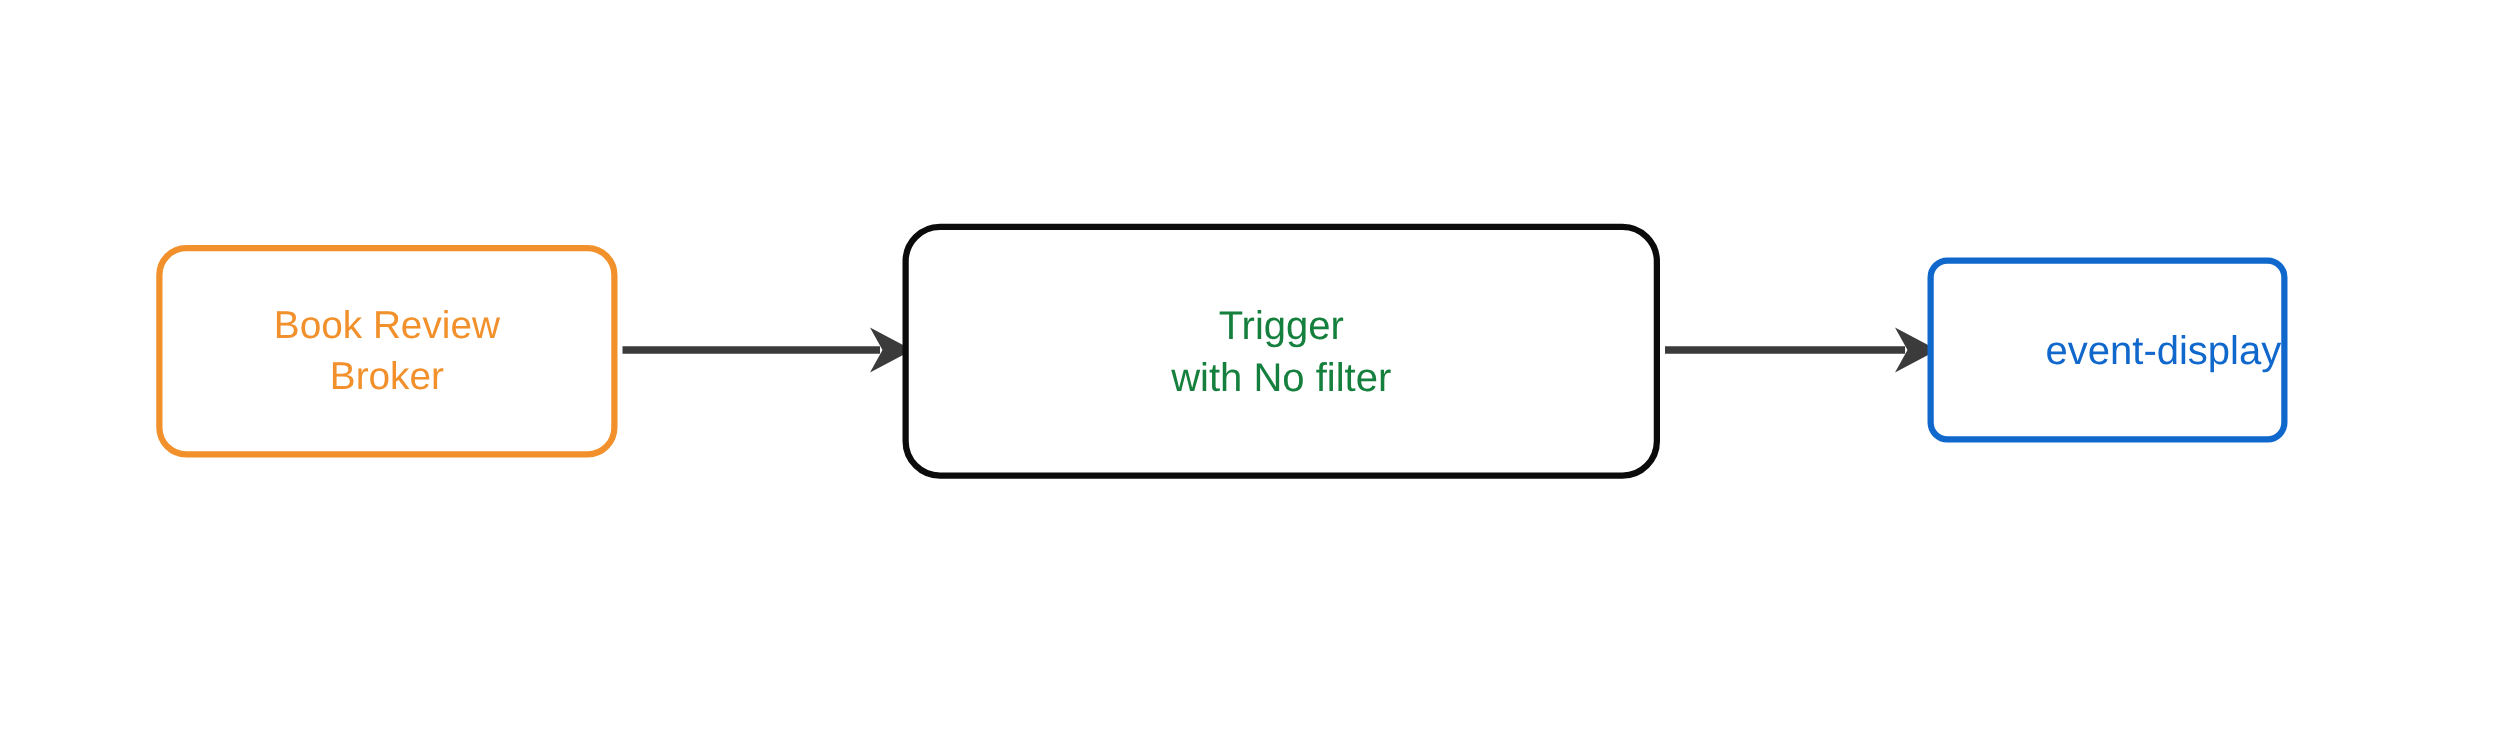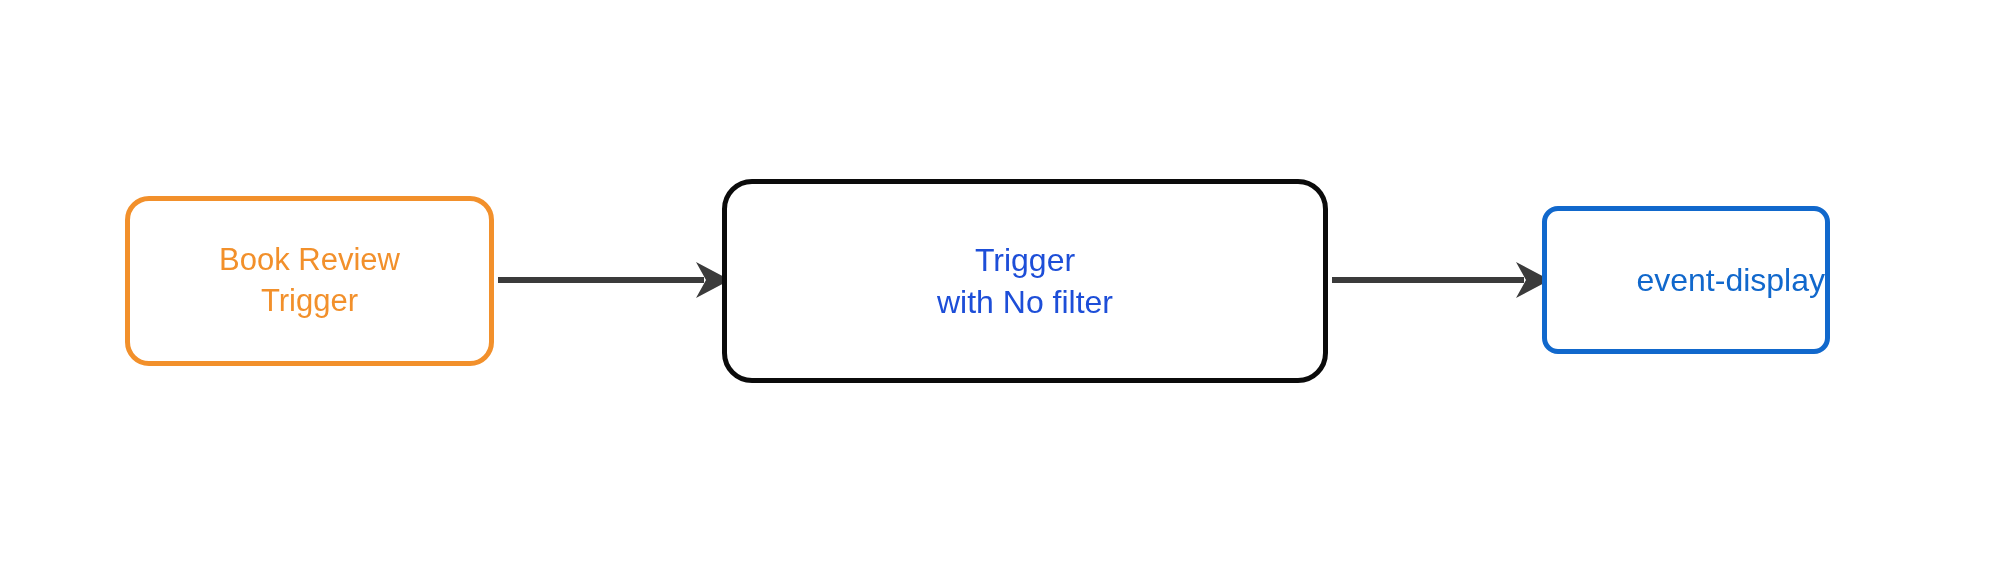--- a/index.html
+++ b/index.html
@@ -88,31 +88,31 @@
   #edge-source-trigger { left: 498px; width: 232px; }
   #edge-trigger-sink   { left: 1332px; width: 218px; }
 </style>
 </head>
 <body>
 
 <div id="diagram-canvas" style="background: rgb(255, 255, 255);">
 
   <div class="node" id="node-source" style="border-color: rgb(242, 144, 43); color: rgb(242, 144, 43);">
     <span class="node-label">Book Review
-Trigger</span>
+Broker</span>
   </div>
 
   <div class="edge" id="edge-source-trigger">
     <svg width="232" height="40" viewBox="0 0 232 40" aria-hidden="true">
       <line x1="0" y1="20" x2="206" y2="20" stroke="#3B3B3B" stroke-width="6"></line>
       <polygon points="198,2 232,20 198,38 208,20" fill="#3B3B3B"></polygon>
     </svg>
   </div>
 
-  <div class="node" id="node-trigger" style="border-color: rgb(11, 11, 11); color: #1d4ed8;">
+  <div class="node" id="node-trigger" style="border-color: rgb(11, 11, 11); color: #15803d;">
     <span class="node-label">Trigger
 with No filter</span>
   </div>
 
   <div class="edge" id="edge-trigger-sink">
     <svg width="218" height="40" viewBox="0 0 218 40" aria-hidden="true">
       <line x1="0" y1="20" x2="192" y2="20" stroke="#3B3B3B" stroke-width="6"></line>
       <polygon points="184,2 218,20 184,38 194,20" fill="#3B3B3B"></polygon>
     </svg>
   </div>

